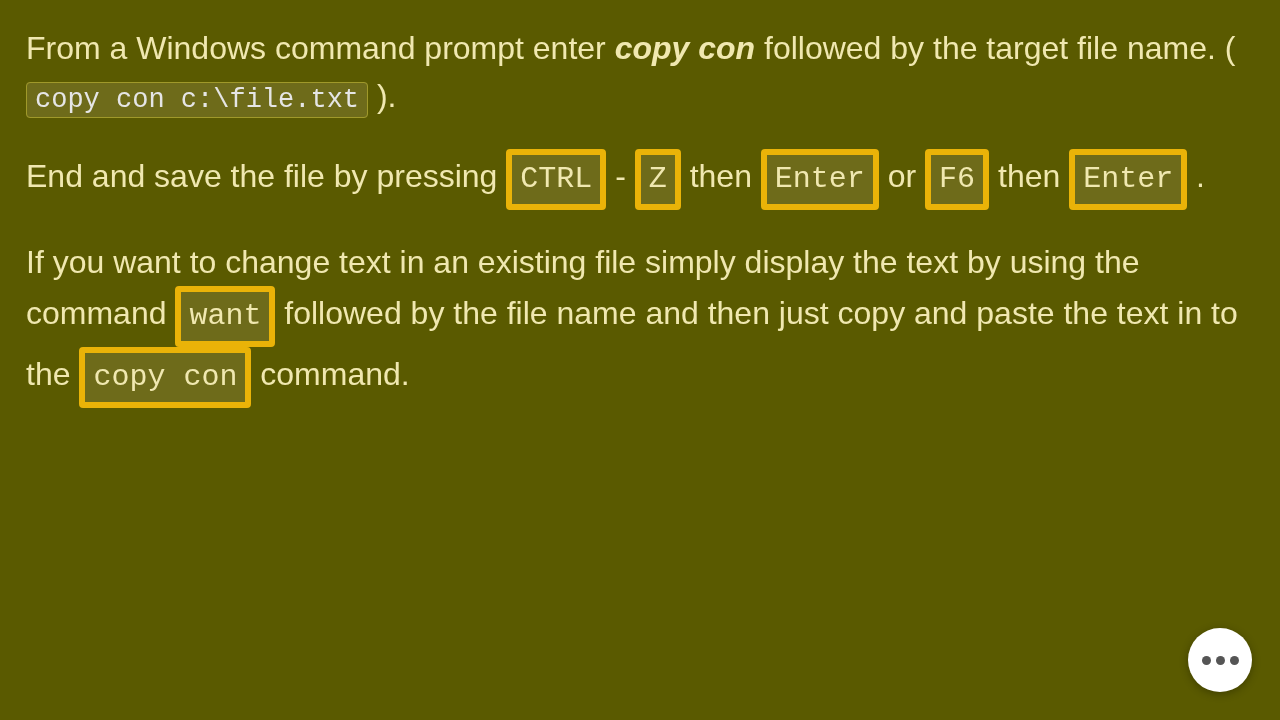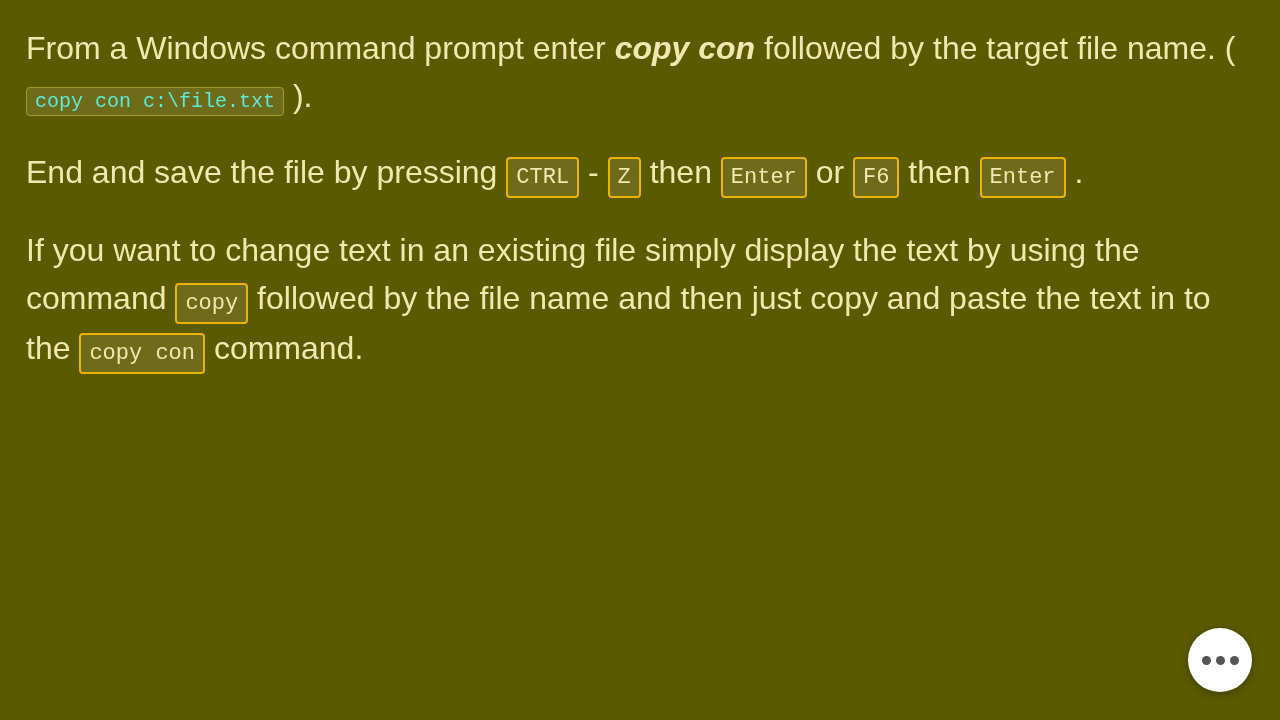--- a/index.html
+++ b/index.html
@@ -24,36 +24,36 @@
     }
 
     .paragraph {
       margin-bottom: 28px;
       font-size: 32px;
     }
 
     .kbd {
       font-family: 'Courier New', Courier, monospace;
       background-color: #6e6b1a;
-      border: 2px solid #eab308;
+      border: 6px solid #eab308;
       border-radius: 4px;
       padding: 2px 8px;
-      font-size: 22px;
+      font-size: 30px;
       color: #f0e8b0;
       display: inline-block;
     }
 
     .command-line {
       font-family: 'Courier New', Courier, monospace;
       background-color: #6e6b1a;
       border: 1px solid #a0992a;
       border-radius: 4px;
       padding: 2px 8px;
-      font-size: 20px;
-      color: #5eead4;
+      font-size: 27px;
+      color: #e5e5e5;
       display: inline;
     }
 
     .chat-button {
       position: absolute;
       bottom: 28px;
       right: 28px;
       width: 64px;
       height: 64px;
       background-color: #ffffff;
@@ -98,21 +98,21 @@
     <span class="kbd">Enter</span>
     or
     <span class="kbd">F6</span>
     then
     <span class="kbd">Enter</span>
     .
   </p>
 
   <p class="paragraph">
     If you want to change text in an existing file simply display the text by using the
-    command <span class="kbd">copy</span>
+    command <span class="kbd">want</span>
     followed by the file name and then just copy and paste the text in to
     the <span class="kbd">copy con</span>
     command.
   </p>
 
 </div>
 
 <div class="chat-button">
   <div class="chat-button-dots">
     <div class="dot"></div>

